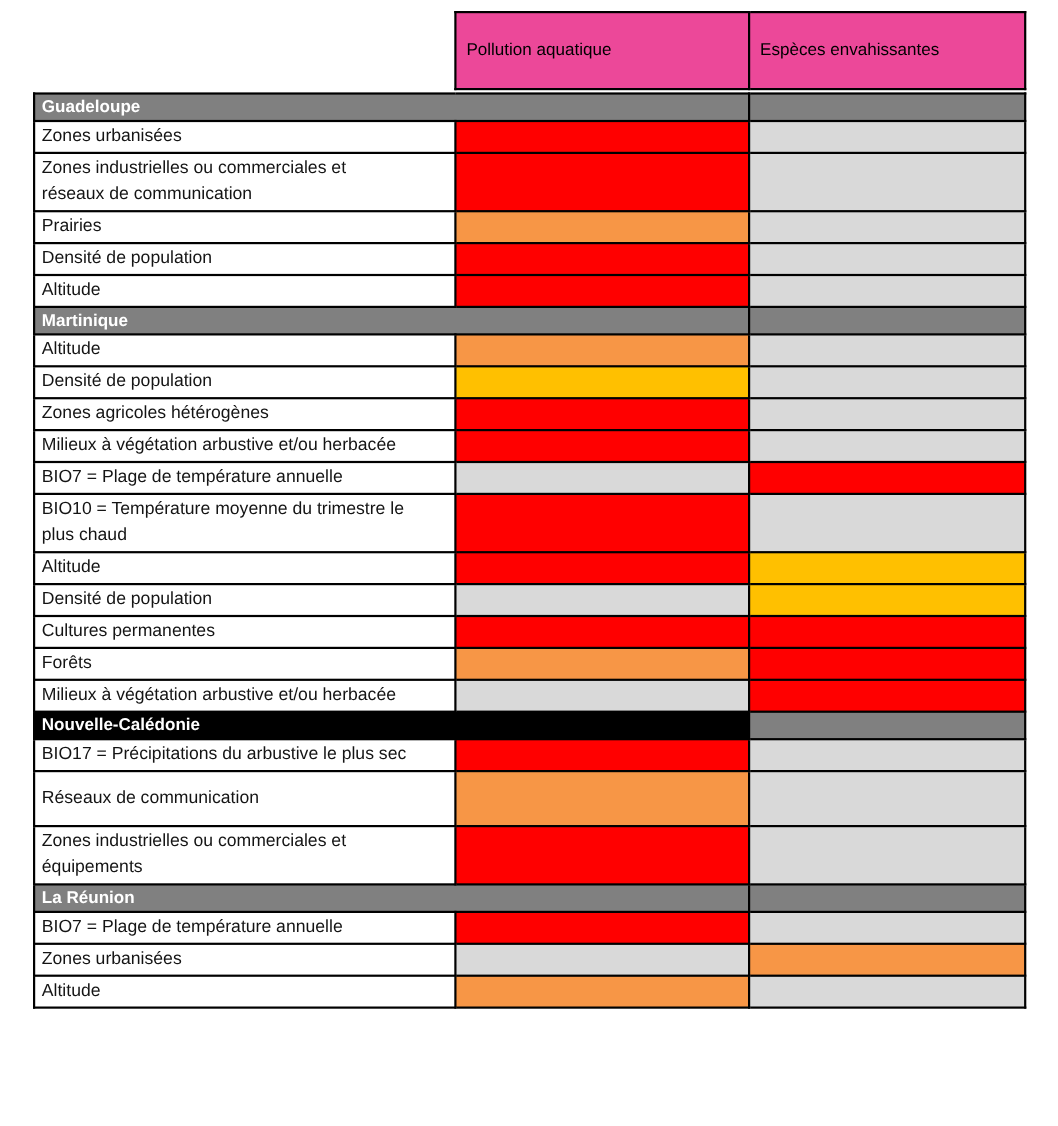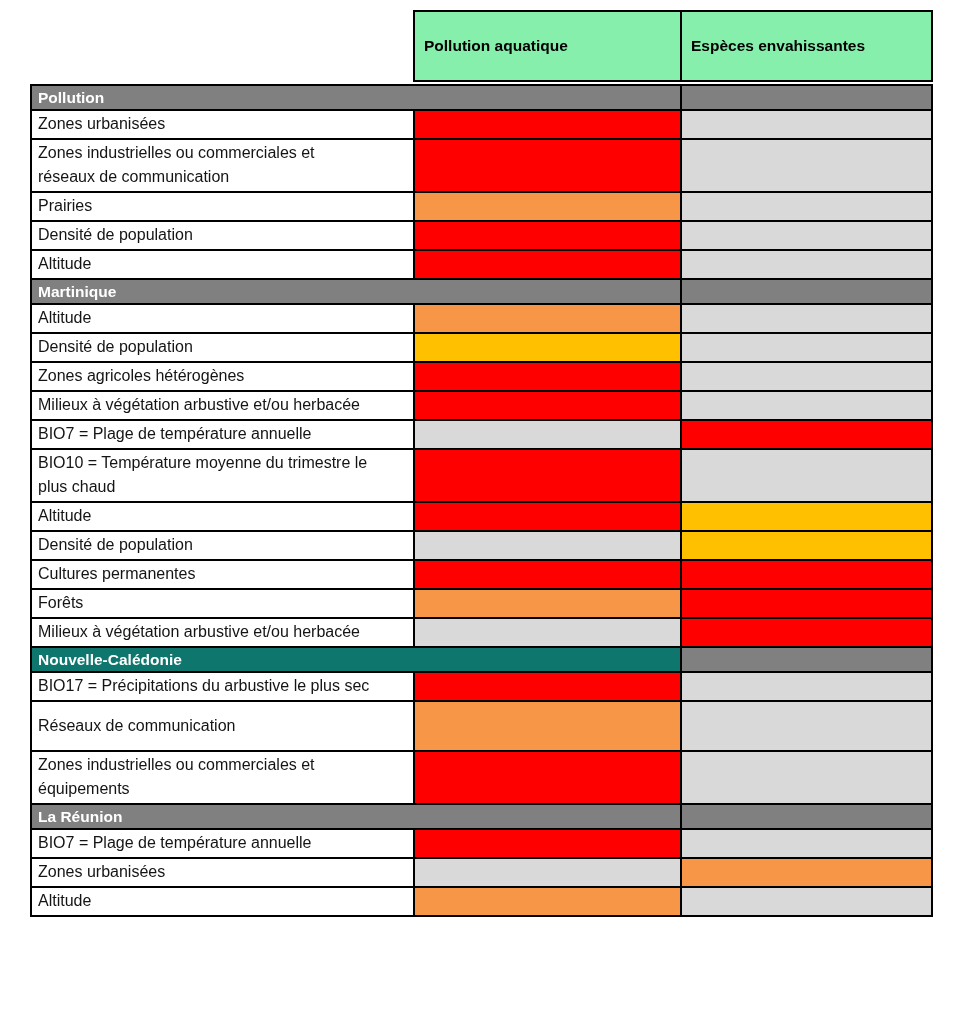--- a/index.html
+++ b/index.html
@@ -18,24 +18,24 @@
     table-layout:fixed;
   }
   col.col-label    { width:383px; }
   col.col-pollution{ width:267px; }
   col.col-especes  { width:251px; }
 
   tr.header-row { height:70px; }
   td.corner { border:none; background:#ffffff; }
   th.col-header {
     border:2px solid #000;
-    background:#86efac;
+    background:#ec4899;
     text-align:left; vertical-align:middle;
     padding-left:9px;
-    font-size:15.5px; font-weight:bold; color:#000;
+    font-size:15.5px; font-weight:normal; color:#000;
   }
   tr.spacer-row { height:4px; }
   tr.spacer-row td { border:none; padding:0; background:#ffffff; }
 
   tr.section-row { height:25px; }
   td.section-cell {
     border:2px solid #000;
     color:#fff; font-weight:bold; font-size:15.5px;
     padding-left:6px; vertical-align:middle;
     line-height:1.1;
@@ -69,21 +69,21 @@
         <td class="corner"></td>
         <th class="col-header">Pollution aquatique</th>
         <th class="col-header">Espèces envahissantes</th>
       </tr>
       <tr class="spacer-row">
         <td colspan="3"></td>
       </tr>
     </thead>
     <tbody>
         <tr class="section-row">
-          <td colspan="2" class="section-cell" style="background: rgb(128, 128, 128); color: rgb(255, 255, 255);">Pollution</td>
+          <td colspan="2" class="section-cell" style="background: rgb(128, 128, 128); color: rgb(255, 255, 255);">Guadeloupe</td>
           <td class="section-cell" style="background: rgb(128, 128, 128);"></td>
         </tr>
         <tr class="data-row">
           <td class="label-cell">Zones urbanisées</td>
           <td class="value-cell" style="background: rgb(255, 0, 0);"></td>
           <td class="value-cell" style="background: rgb(217, 217, 217);"></td>
         </tr>
         <tr class="data-row" style="height: 52px;">
           <td class="label-cell">Zones industrielles ou commerciales et
 réseaux de communication</td>
@@ -159,21 +159,21 @@
           <td class="label-cell">Forêts</td>
           <td class="value-cell" style="background: rgb(247, 150, 70);"></td>
           <td class="value-cell" style="background: rgb(255, 0, 0);"></td>
         </tr>
         <tr class="data-row">
           <td class="label-cell">Milieux à végétation arbustive et/ou herbacée</td>
           <td class="value-cell" style="background: rgb(217, 217, 217);"></td>
           <td class="value-cell" style="background: rgb(255, 0, 0);"></td>
         </tr>
         <tr class="section-row">
-          <td colspan="2" class="section-cell" style="background: #0f766e; color: rgb(255, 255, 255);">Nouvelle-Calédonie</td>
+          <td colspan="2" class="section-cell" style="background: #000000; color: rgb(255, 255, 255);">Nouvelle-Calédonie</td>
           <td class="section-cell" style="background: rgb(128, 128, 128);"></td>
         </tr>
         <tr class="data-row">
           <td class="label-cell">BIO17 = Précipitations du arbustive le plus sec</td>
           <td class="value-cell" style="background: rgb(255, 0, 0);"></td>
           <td class="value-cell" style="background: rgb(217, 217, 217);"></td>
         </tr>
         <tr class="data-row" style="height: 50px;">
           <td class="label-cell">Réseaux de communication</td>
           <td class="value-cell" style="background: rgb(247, 150, 70);"></td>

